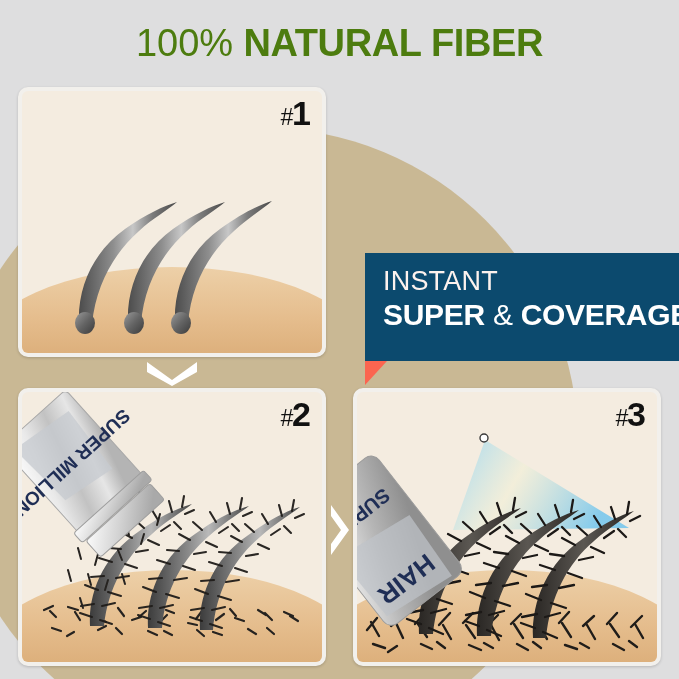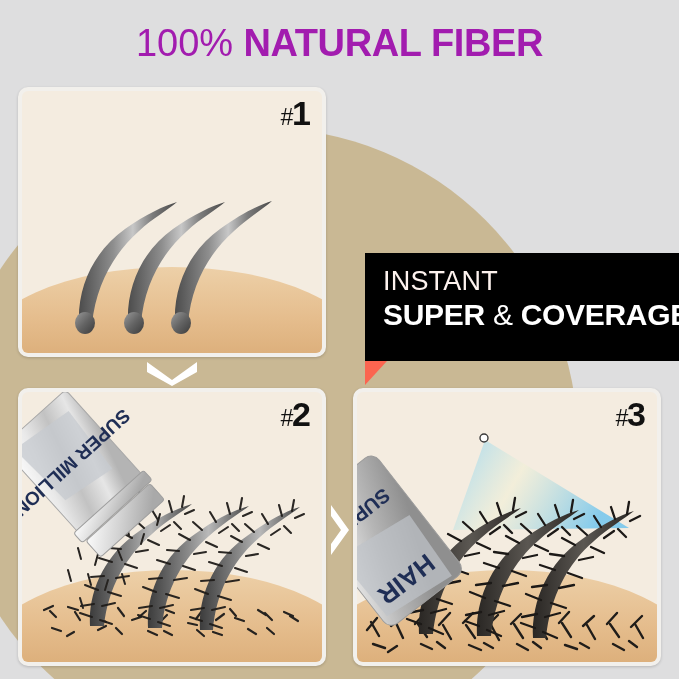--- a/index.html
+++ b/index.html
@@ -20,21 +20,21 @@
     background:#c9b894;
     border-radius:50%;
     z-index:0;
   }
 
   
   .title{
     position:absolute; left:0; top:22px; width:679px;
     text-align:center; z-index:6;
     white-space:nowrap;
-    color:#a21caf;
+    color:#4d7c0f;
     font-size:38px;
     letter-spacing:-0.2px;
   }
   .title .thin{font-weight:300;letter-spacing:0px;}
   .title .bold{font-weight:bold;letter-spacing:-0.4px;}
 
   
   .panel{
     position:absolute;
     background:#f4ece0;
@@ -73,21 +73,21 @@
 
   
   .chev{position:absolute;z-index:5;}
   #chev-down{left:143px;top:358px;width:58px;height:28px;}
   #chev-right{left:327px;top:502px;width:26px;height:56px;}
 
   
   .banner{
     position:absolute;
     left:365px; top:253px; width:314px; height:108px;
-    background:#000000;
+    background:#0c4a6e;
     z-index:7;
     color:#fff;
     box-sizing:border-box;
     padding:14px 0 0 18px;
   }
   .banner .l1{
     font-size:27px;font-weight:300;letter-spacing:0.2px;line-height:1.08;
     color:#fdf2ee;
   }
   .banner .l2{

